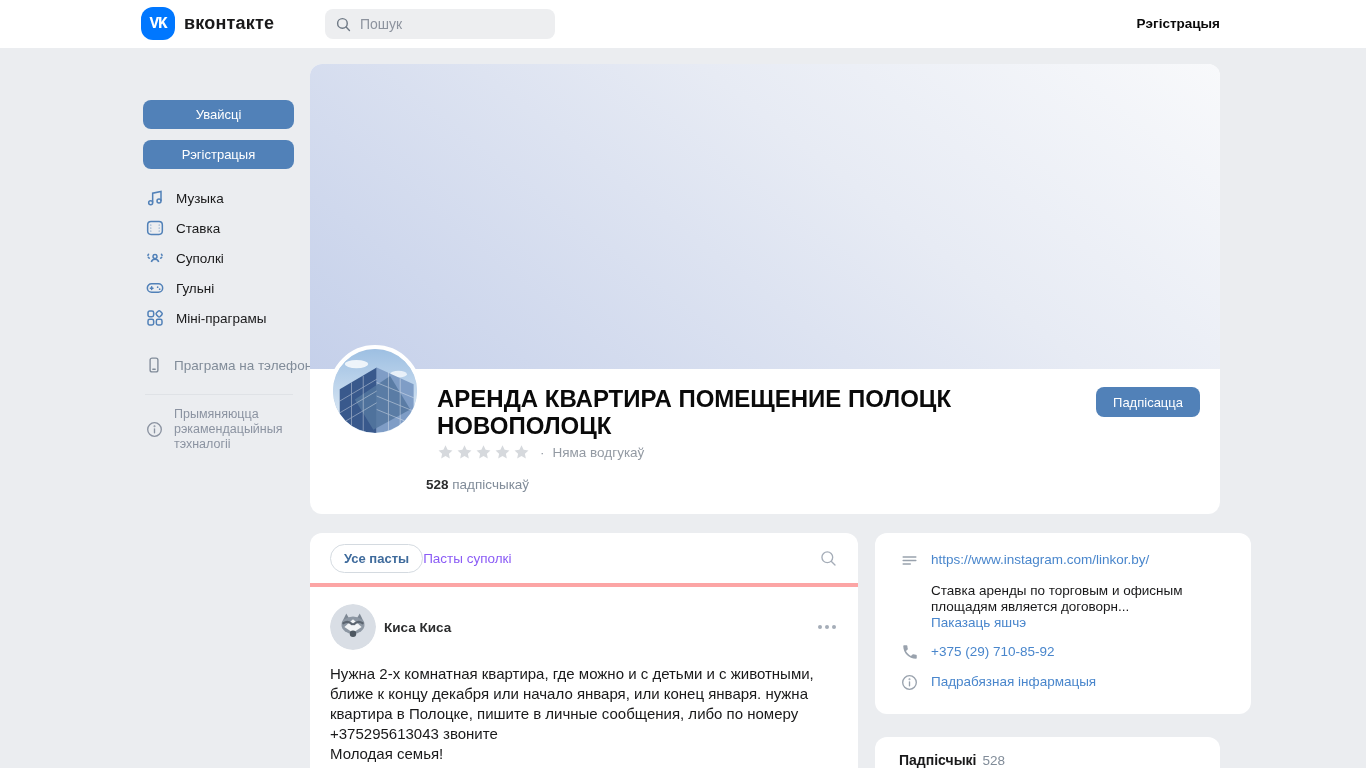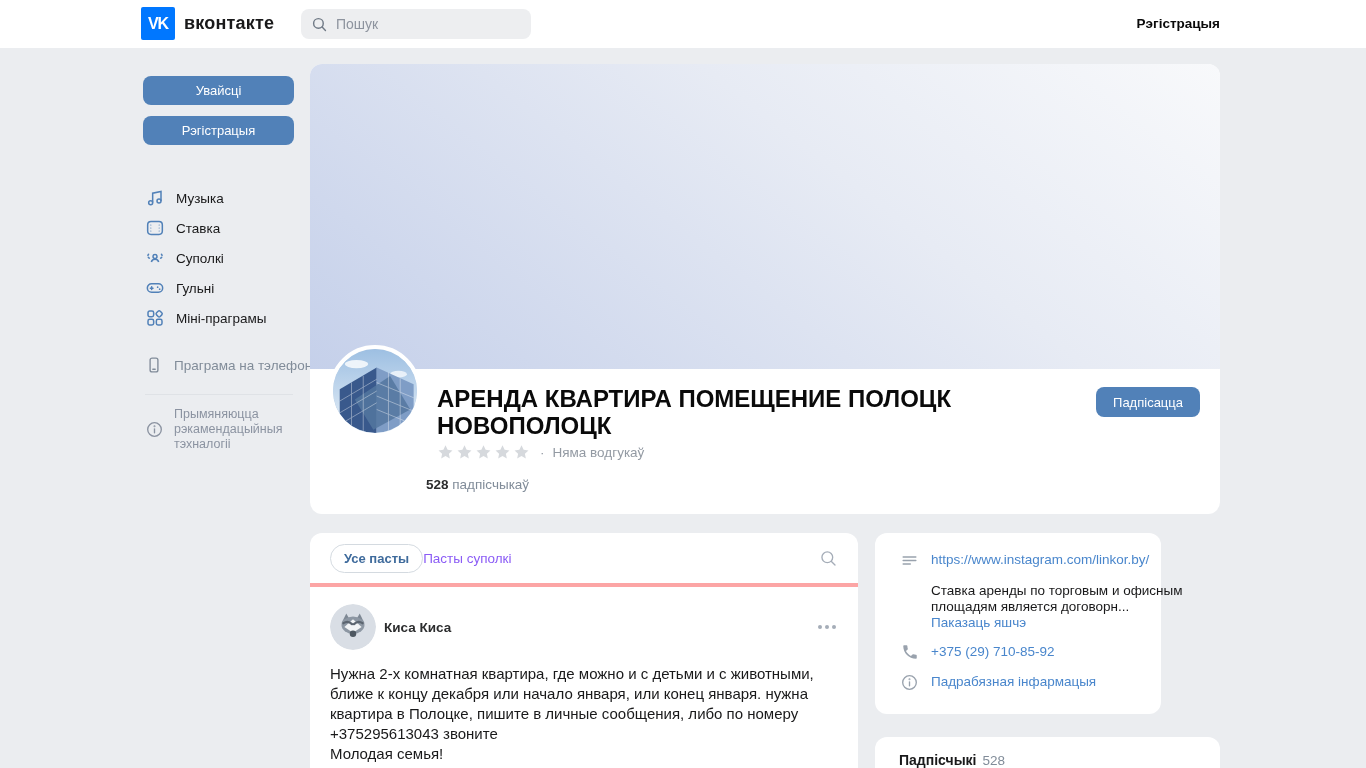--- a/index.html
+++ b/index.html
@@ -12,47 +12,47 @@
   }
   a { text-decoration:none; }
 
   
   .header {
     position:absolute; top:0; left:0; width:1366px; height:48px;
     background:#ffffff; z-index:20;
   }
   .logo { position:absolute; left:141px; top:7px; display:flex; align-items:center; gap:9px; cursor:pointer; }
   .logo-badge {
-    width:34px; height:33px; border-radius:2px; background:#0077ff;
+    width:34px; height:33px; border-radius:12px; background:#0077ff;
     color:#fff; font-weight:bold; font-size:16px; letter-spacing:-1px;
-    display:flex; align-items:center; justify-content:center;
+    display:flex; align-items:center; justify-content:center;font-family:Liberation Mono, monospace;
   }
   .logo-word { font-size:18px; font-weight:bold; color:#19191a; letter-spacing:.2px; }
   .search-box {
-    position:absolute; left:301px; top:9px; width:230px; height:30px;
+    position:absolute; left:325px; top:9px; width:230px; height:30px;
     background:#edeef0; border-radius:8px;
     display:flex; align-items:center; padding:0 10px; gap:8px;
   }
   .search-box svg { color:#6f7985; flex:0 0 auto; }
   .search-box input {
     border:none; background:transparent; outline:none; width:100%;
     font-family:"Liberation Sans",sans-serif; font-size:14px; color:#333;
   }
   .search-box input::placeholder { color:#8d939e; }
   .reg-link {
     position:absolute; right:146px; top:16px;
     font-size:13.5px; font-weight:bold; color:#0a0a0a; cursor:pointer;
   }
 
   
   .side-btn {
     position:absolute; left:143px; width:151px; height:29px;
     background:#5181b8; border:none; border-radius:8px;
     color:#fff; font-family:"Liberation Sans",sans-serif; font-size:13px;
-    display:flex; align-items:center; justify-content:center; cursor:pointer;
+    display:flex; align-items:center; justify-content:center; cursor:pointer;margin-top:24px;
   }
   .btn-login { top:76px; }
   .btn-reg   { top:116px; }
   .menu { position:absolute; left:143px; top:183px; width:164px; }
   .menu-item {
     display:flex; align-items:center; gap:11px; height:30px;
     font-size:13.5px; color:#19191a; cursor:pointer; border-radius:8px; padding-left:2px;
   }
   .menu-item svg { color:#5181b8; flex:0 0 auto; }
   .phone-row {
@@ -119,21 +119,21 @@
   .post-author { margin-left:8px; font-size:13.5px; font-weight:bold; color:#2c2d2e; cursor:pointer; }
   .post-menu { margin-left:auto; display:flex; gap:3px; cursor:pointer; padding:6px 2px; }
   .post-menu i { width:4px; height:4px; border-radius:50%; background:#a5adb8; }
   .post-text {
     padding:14px 20px 0 20px; font-size:15px; line-height:20px; color:#19191a;
     white-space:pre-line;
   }
 
   
   .info-card {
-    position:absolute; left:875px; top:533px; width:286px; height:181px;
+    position:absolute; left:875px; top:533px; width:376px; height:181px;
     background:#fff; border-radius:12px; padding:19px 24px;
   }
   .info-row { display:flex; align-items:flex-start; gap:11px; }
   .info-row + .info-row { margin-top:13px; }
   .info-row .ic { width:21px; display:flex; justify-content:center; color:#99a2ad; flex:0 0 auto; margin-top:-1px; }
   .info-link { color:#4986cc; font-size:13.5px; cursor:pointer; }
   .info-desc {
     margin:13px 0 0 32px; width:258px;
     font-size:13.5px; line-height:16px; color:#19191a;
   }

